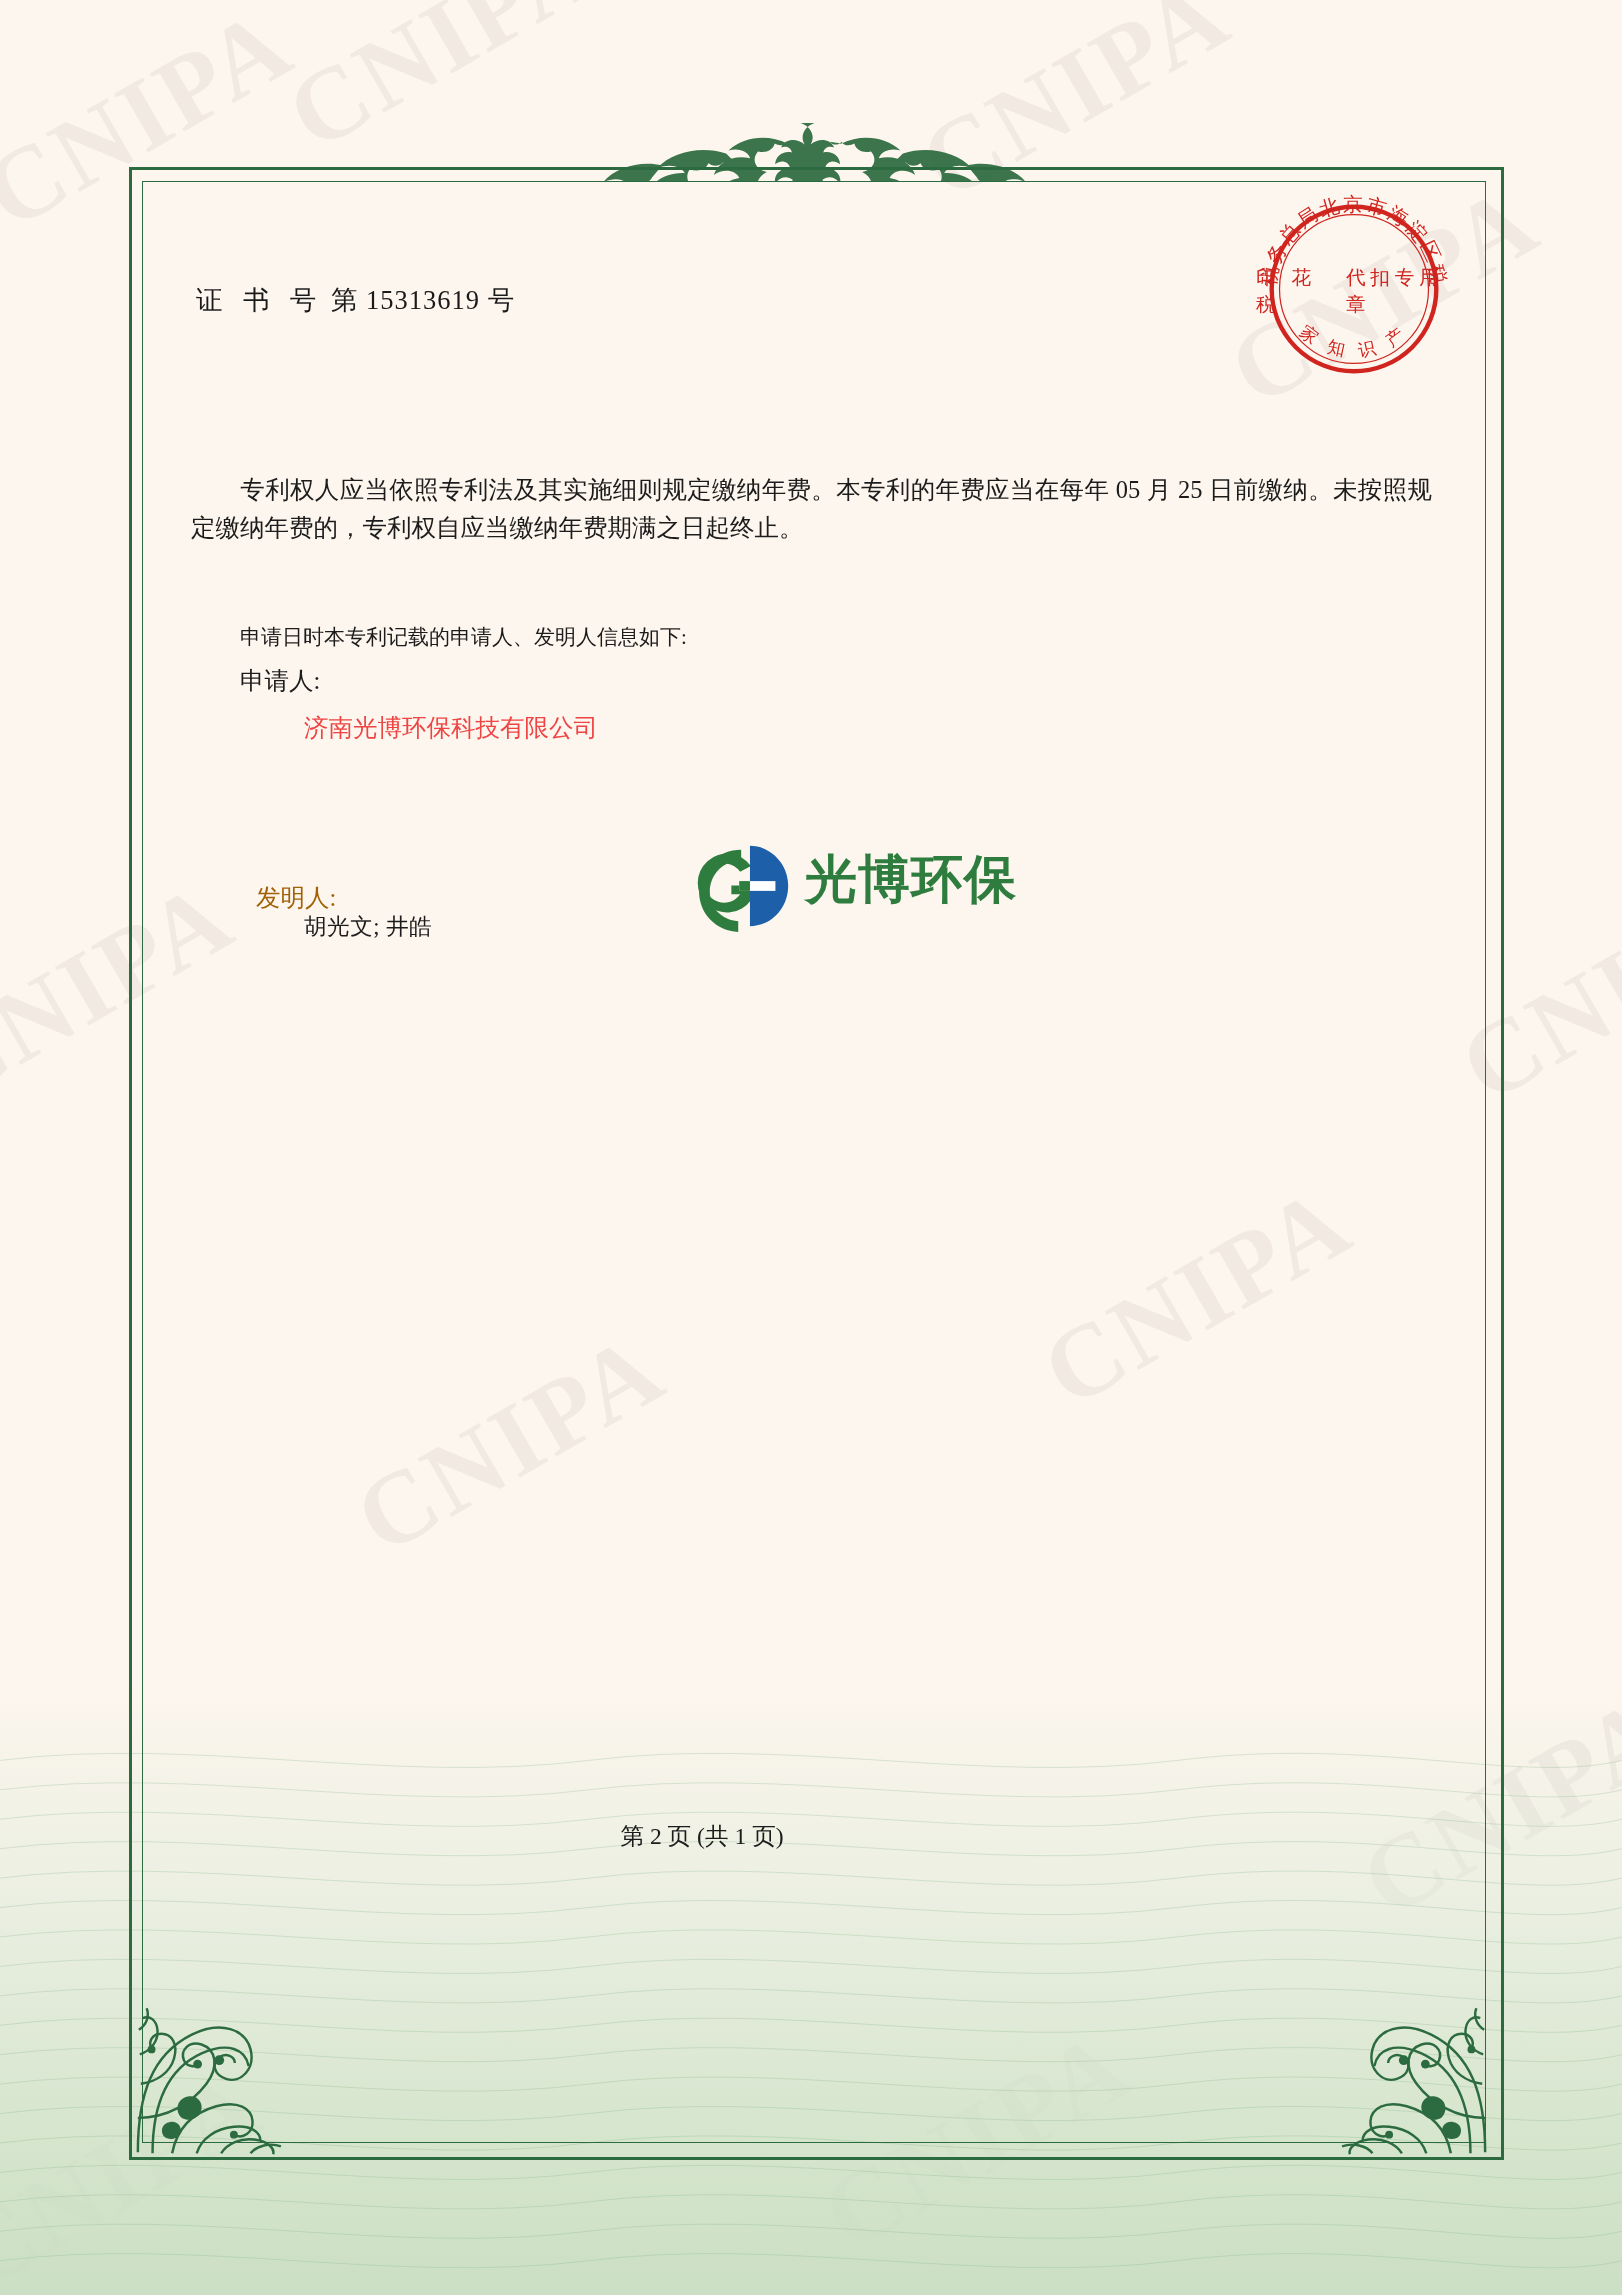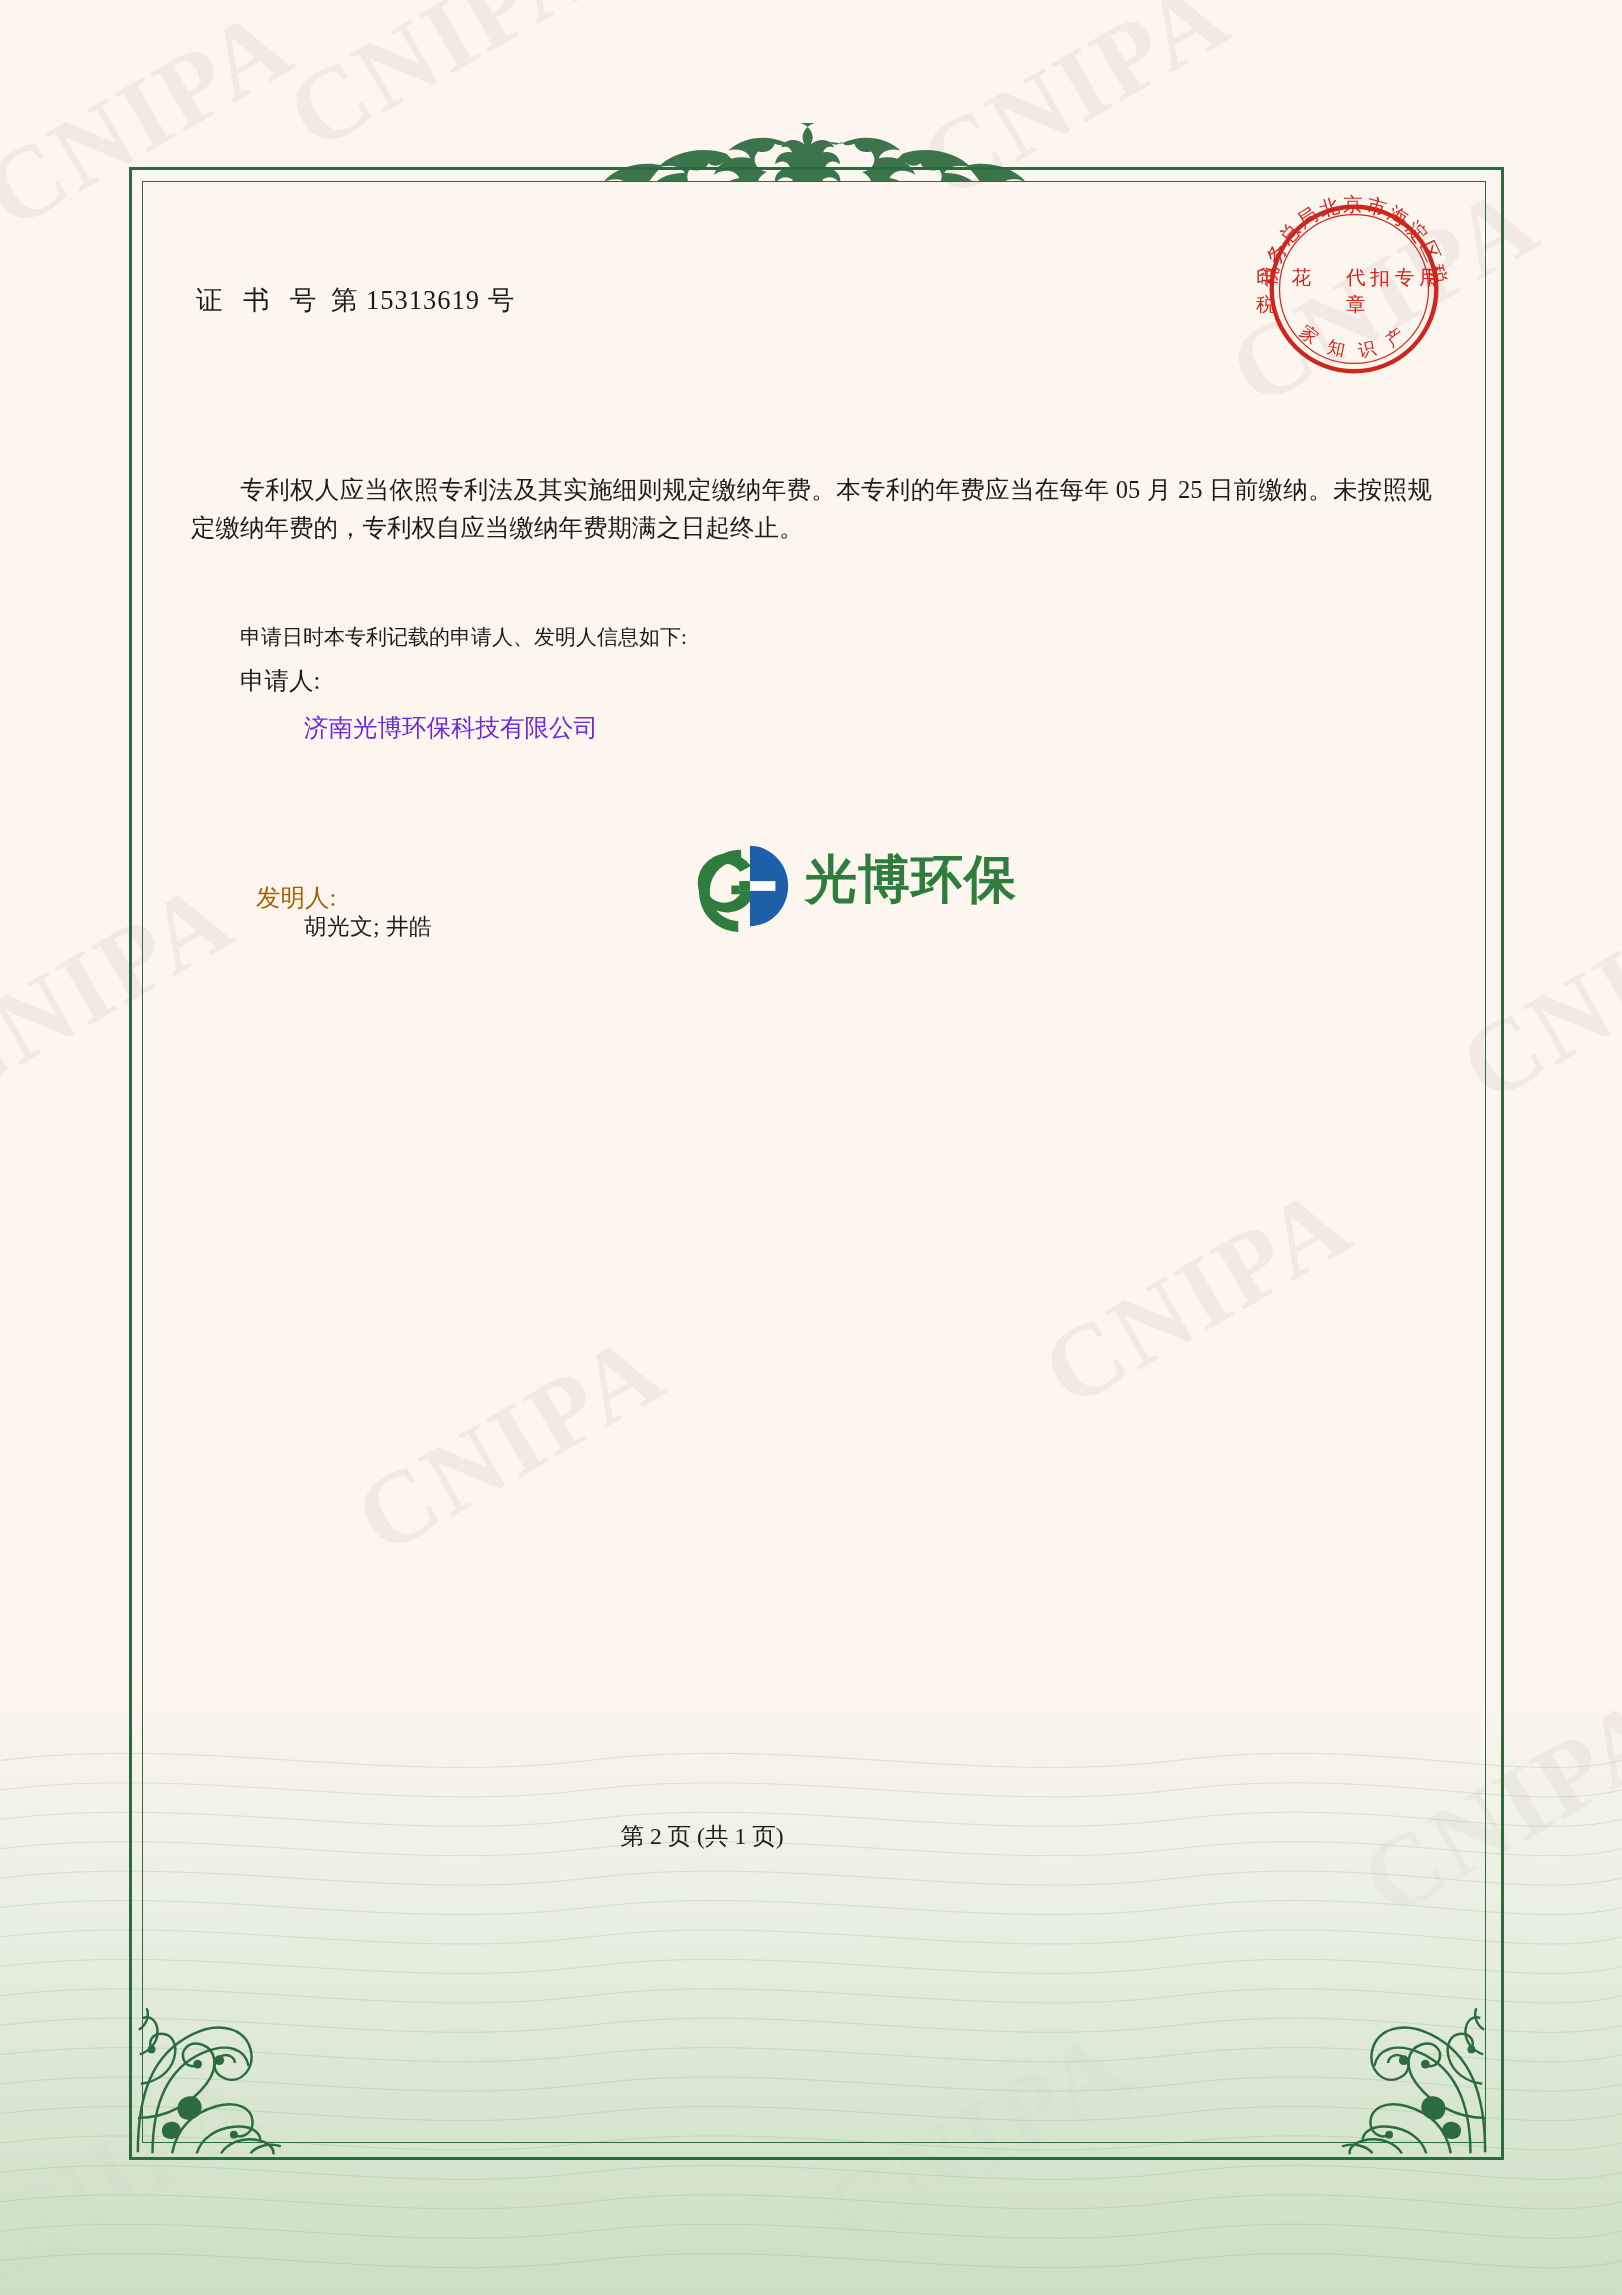--- a/index.html
+++ b/index.html
@@ -132,21 +132,21 @@
     left: 98px;
     top: 483px;
     font-size: 24.5px;
     color: #1c1c1c;
   }
   .applicant-name {
     position: absolute;
     left: 162px;
     top: 530px;
     font-size: 24.5px;
-    color: #6d28d9;
+    color: #ef4444;
   }
   .label-inventor {
     position: absolute;
     left: 98px;
     top: 700px;
     font-size: 24.5px;
     color: #a16207;
     margin-left: 16px;
   }
   .inventor-names {

